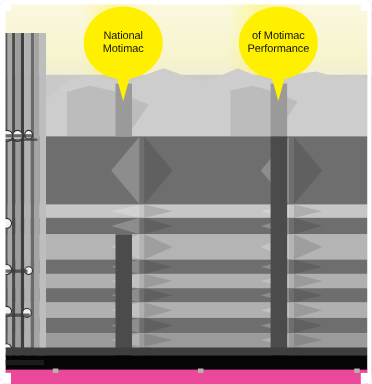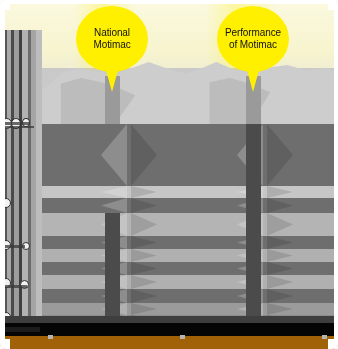--- a/index.html
+++ b/index.html
@@ -7,21 +7,21 @@
   body{
     font-family:"Liberation Sans","DejaVu Sans",sans-serif;
     -webkit-font-smoothing:antialiased;
   }
 
   
   .shot{
     position:relative;
     width:338px;height:349px;
     overflow:hidden;
-    background:#a16207;
+    background:#ec4899;
     border-radius:6px;
   }
 
   
   .plot-field{
     position:absolute;
     left:0;top:0;width:338px;height:335px;
     background:#c9c9c9;
   }
 
@@ -306,22 +306,22 @@
     <div class="pin-label">
       <span>National</span>
       <span>Motimac</span>
     </div>
   </div>
 
   <div class="pin" id="pin-1" style="left: 217px; top: 6px;">
     <div class="tail"></div>
     <div class="bulb"></div>
     <div class="pin-label">
+      <span>of Motimac</span>
       <span>Performance</span>
-      <span>of Motimac</span>
     </div>
   </div>
 
   <div class="axis-shade"></div>
   <div class="axis-bar"></div>
   <div class="tick" style="left:48px;"></div>
   <div class="tick" style="left:180px;"></div>
   <div class="tick" style="left:322px;"></div>
 
   <div class="caption">

